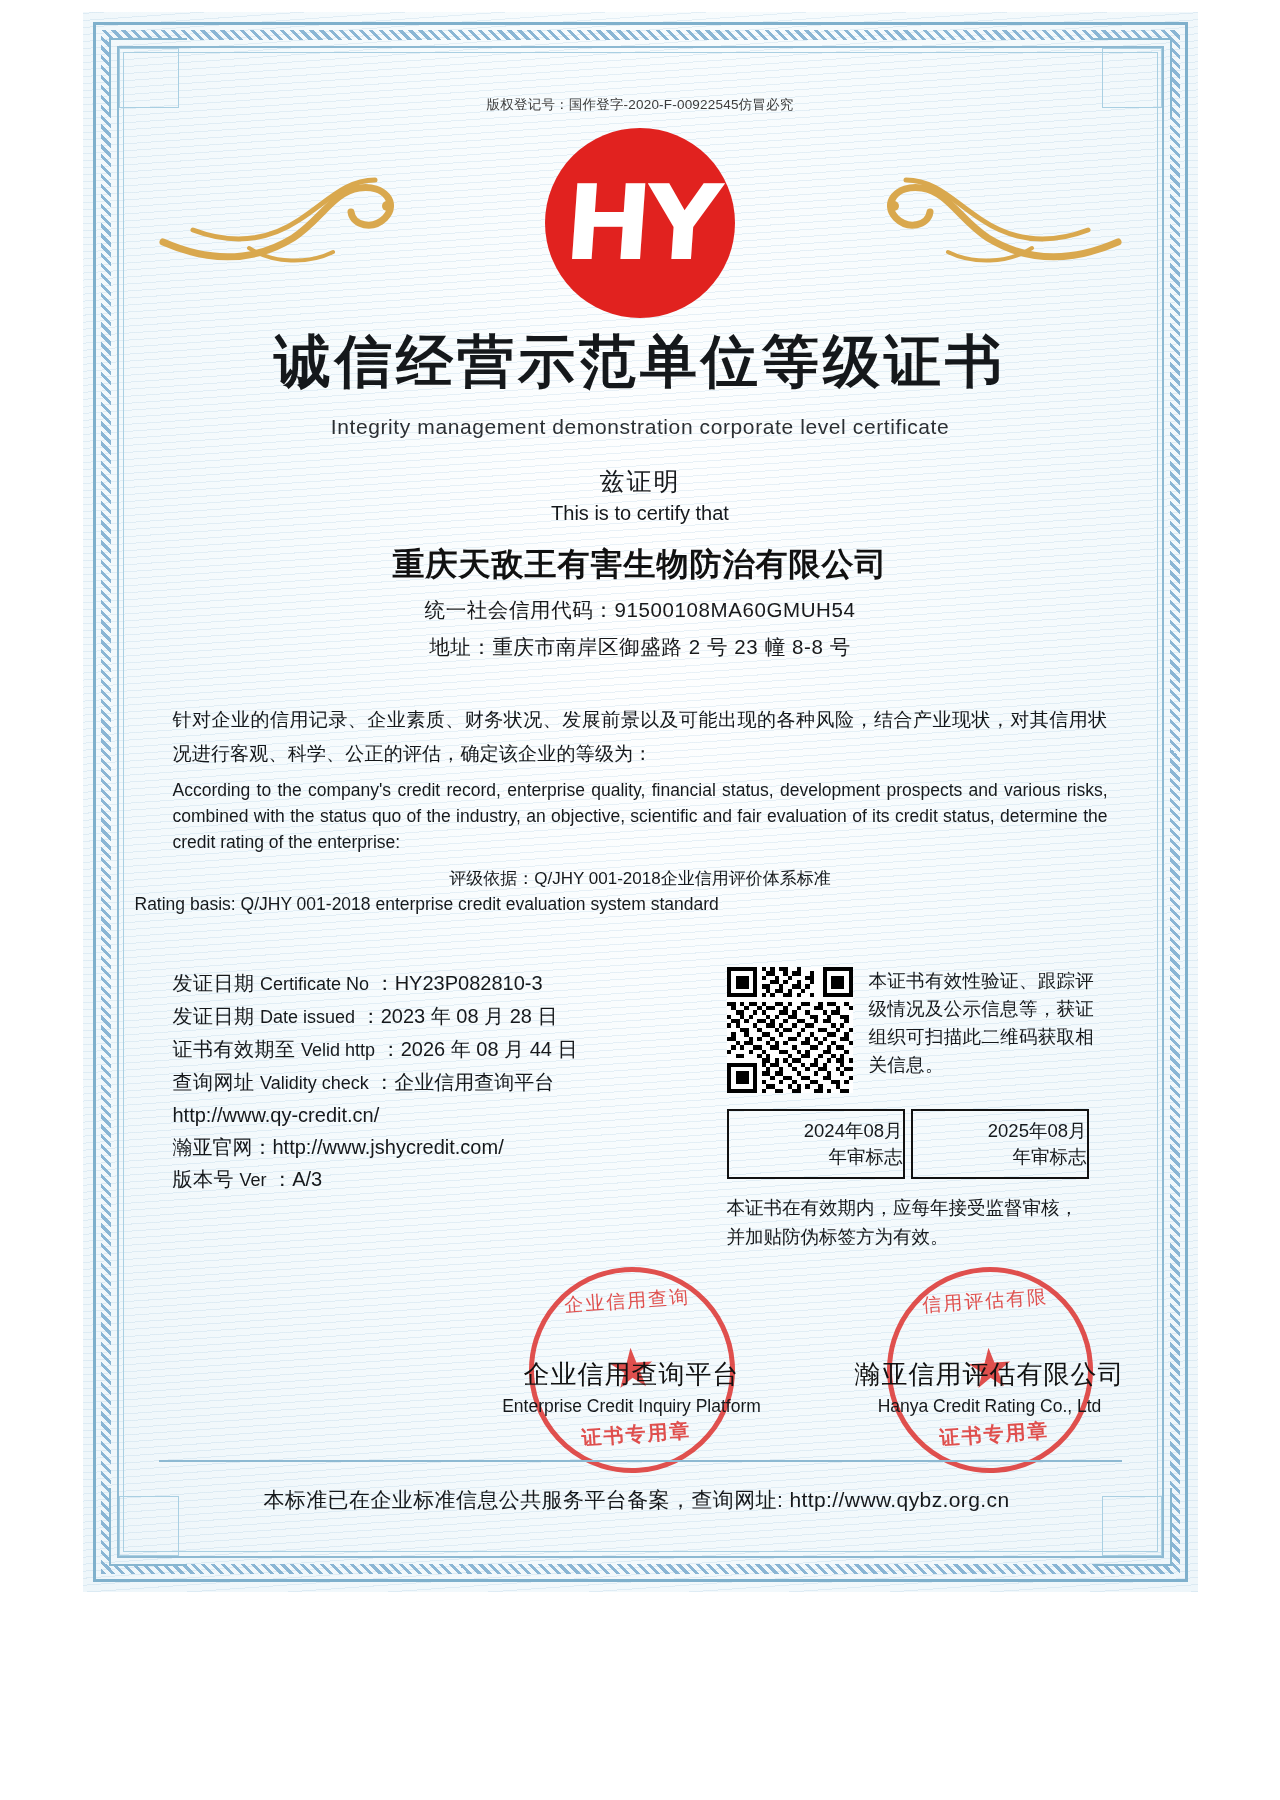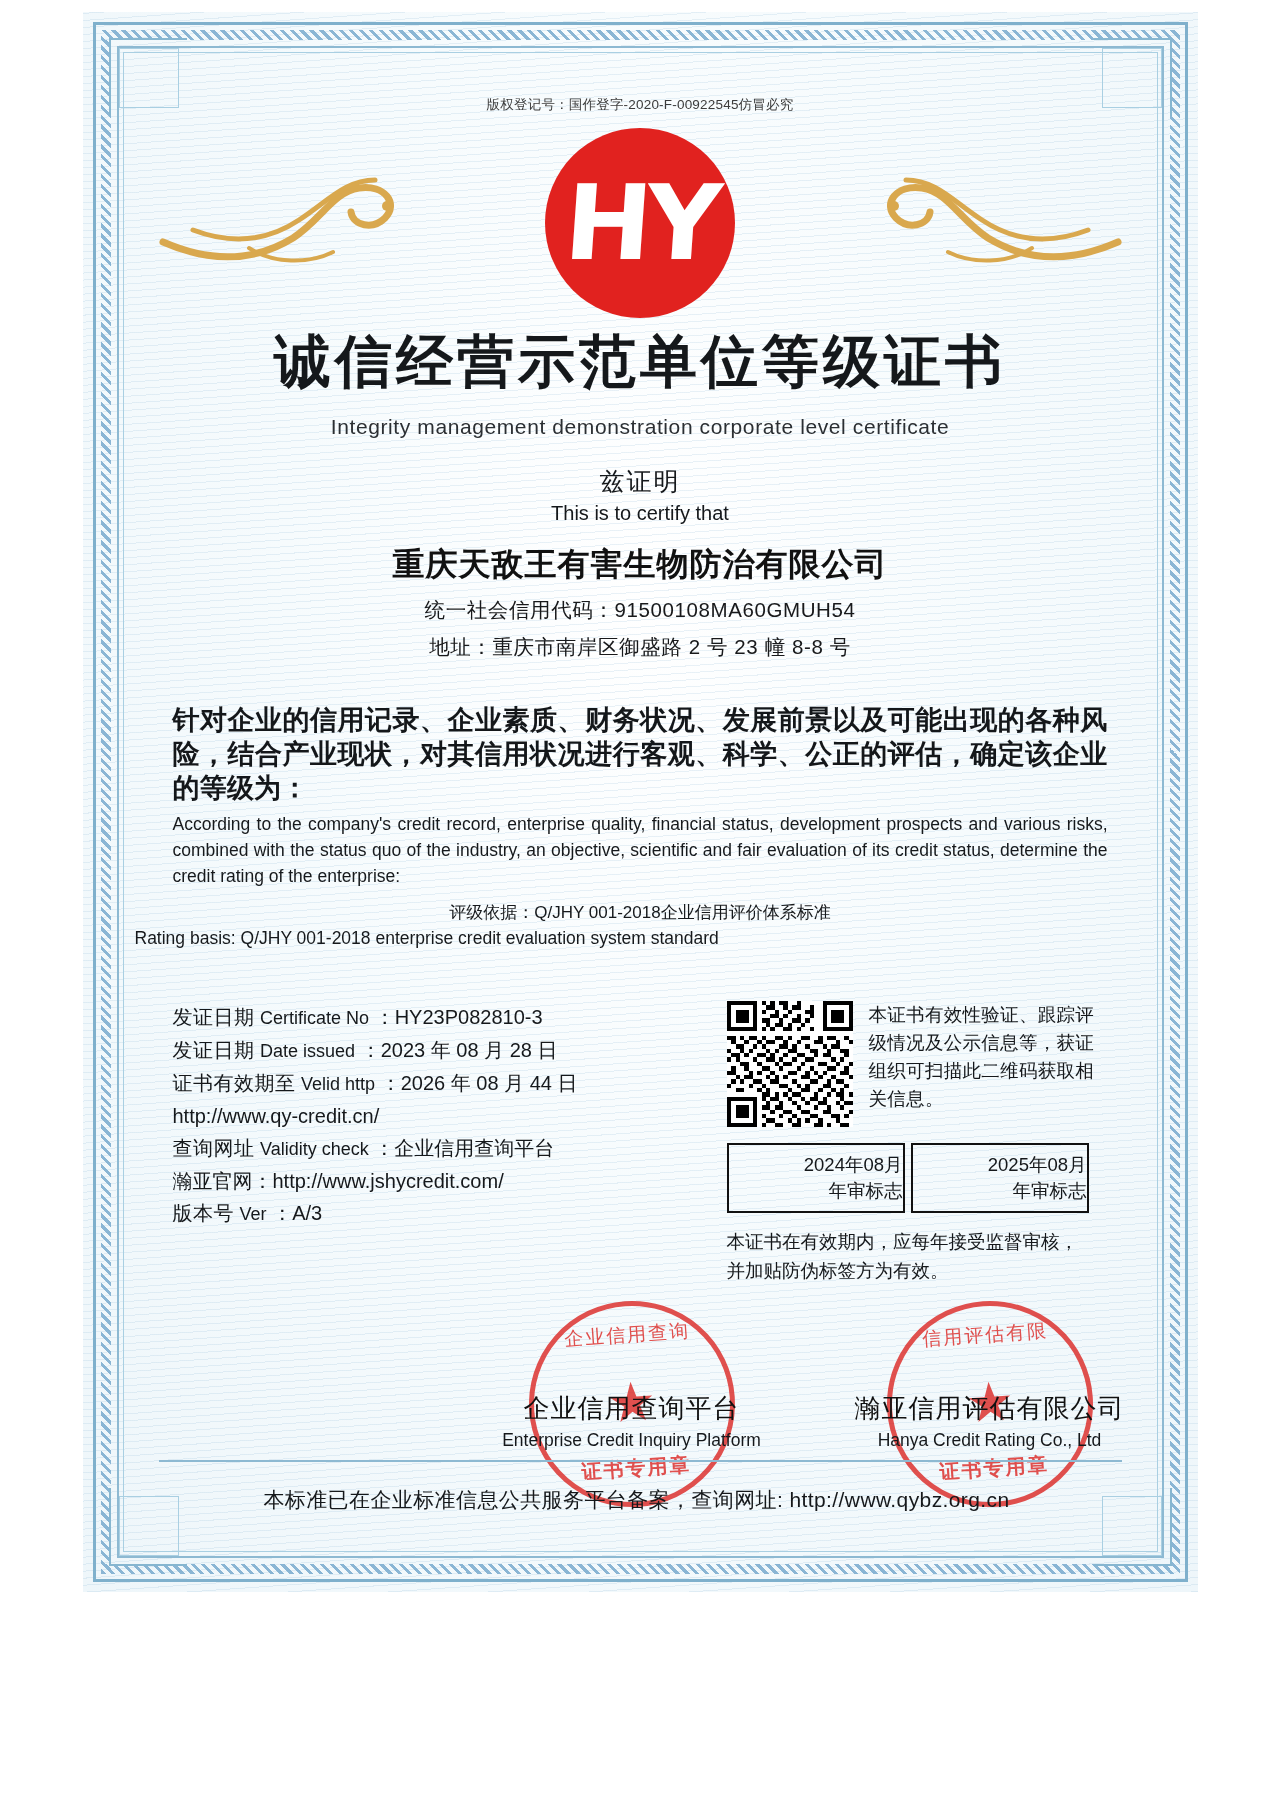--- a/index.html
+++ b/index.html
@@ -183,26 +183,25 @@
     color: #18191b;
     margin-top: 9px;
     letter-spacing: 0.6px;
   }
 
   
   .body-block {
     margin: 42px 38px 0 38px;
   }
   .body-cn {
-    font-size: 27px;
+    font-size: 19px;
     line-height: 34px;
     color: #14171a;
     text-align: justify;
     letter-spacing: 0.2px;
-    font-weight: bold;
   }
   .body-en {
     font-size: 17.5px;
     line-height: 26px;
     color: #16191c;
     margin-top: 6px;
     text-align: justify;
   }
 
   
@@ -442,26 +441,26 @@
         <div class="detail-line">
           <span class="lbl-cn">发证日期</span>
           <span class="lbl-en">Date issued</span>
           <span>：2023 年 08 月 28 日</span>
         </div>
         <div class="detail-line">
           <span class="lbl-cn">证书有效期至</span>
           <span class="lbl-en">Velid http</span>
           <span>：2026 年 08 月 44 日</span>
         </div>
-        <div class="detail-line">http://www.qy-credit.cn/</div>
         <div class="detail-line">
           <span class="lbl-cn">查询网址</span>
           <span class="lbl-en">Validity check</span>
           <span>：企业信用查询平台</span>
         </div>
+        <div class="detail-line">http://www.qy-credit.cn/</div>
         <div class="detail-line">瀚亚官网：http://www.jshycredit.com/</div>
         <div class="detail-line">
           <span class="lbl-cn">版本号</span>
           <span class="lbl-en">Ver</span>
           <span>：A/3</span>
         </div>
       </div>
 
       <div class="details-right">
         <div class="qr-row">

